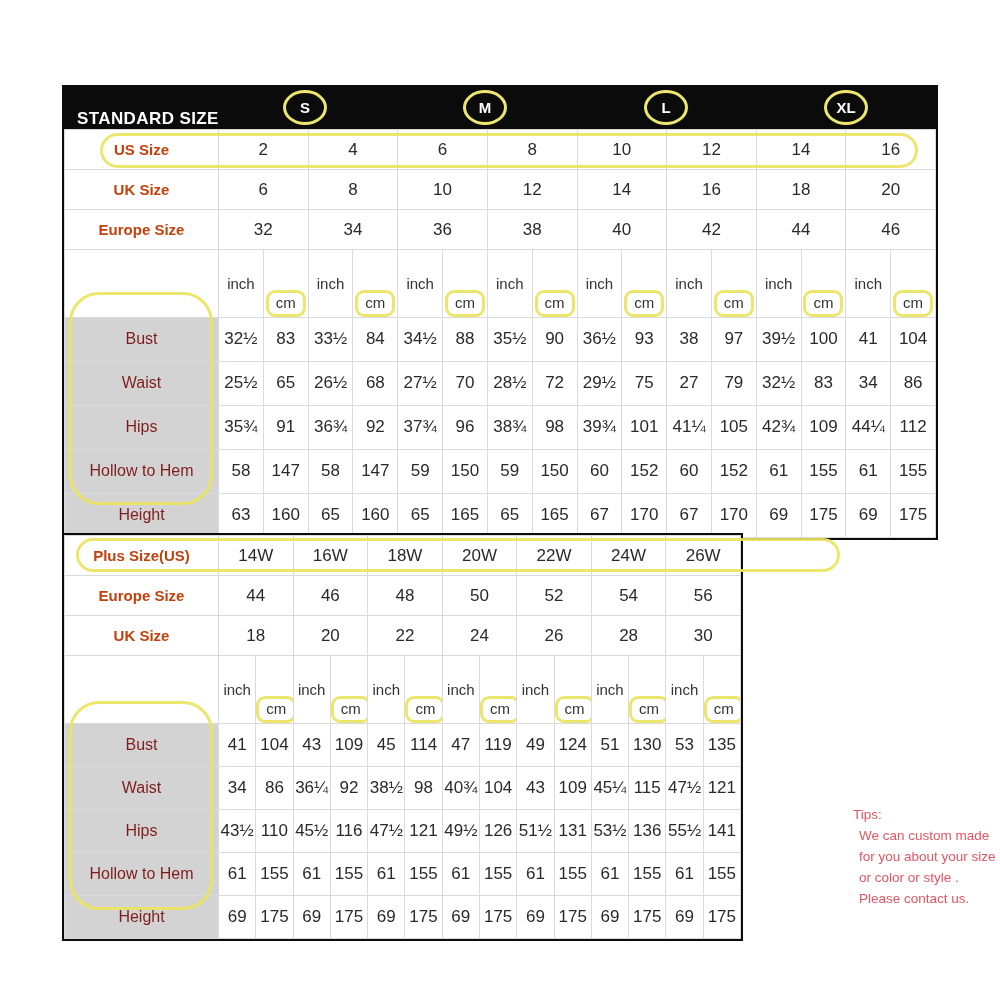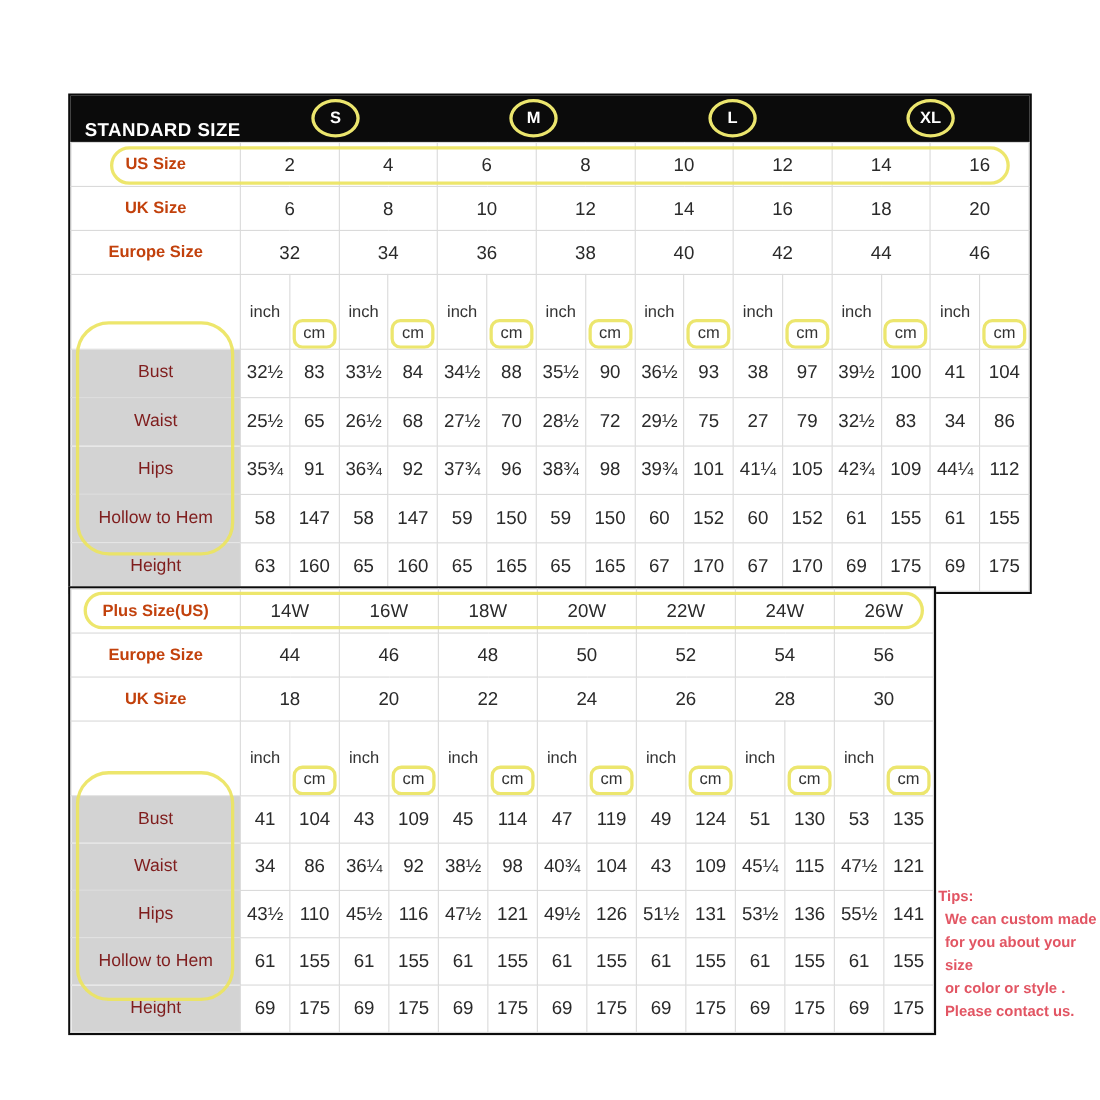--- a/index.html
+++ b/index.html
@@ -3,21 +3,21 @@
 <meta charset="utf-8">
 <style>
   html,body{margin:0;padding:0}
   body{
     width:1000px;height:1000px;background:#ffffff;position:relative;
     font-family:"Liberation Sans", sans-serif;
     -webkit-font-smoothing:antialiased;
   }
   .tbl-wrap{position:absolute;border:2px solid #0c0c0c;background:#fff;box-sizing:border-box}
   #std-table{left:62px;top:85px;width:876px}
-  #plus-table{left:62px;top:533px;width:789px}
+  #plus-table{left:62px;top:533px;width:681px}
 
   .bar{height:42px;background:#0b0b0b;position:relative;display:flex;align-items:flex-end}
   .bar-title{color:#ffffff;font-weight:bold;font-size:17px;padding-left:13px;letter-spacing:.4px}
   .size-oval{
     position:absolute;top:3px;width:44px;height:35px;
     border:3px solid #ece66e;border-radius:50%;
     display:flex;align-items:center;justify-content:center;
     color:#fff;font-weight:bold;font-size:15px;box-sizing:border-box;
   }
 
@@ -35,21 +35,21 @@
   .hl-box{
     display:inline-block;border:3px solid #ece66e;border-radius:9px;
     padding:2px 5px;min-width:24px;line-height:1.1;margin-top:40px;
   }
   .oval{
     position:absolute;border:3px solid rgba(235,228,95,.92);
     pointer-events:none;box-sizing:border-box;background:transparent;
   }
   #tips{
     position:absolute;left:853px;top:805px;width:146px;
-    color:#e25563;font-size:13.5px;line-height:1.55;font-weight:bold;
+    color:#e25563;font-size:13.5px;line-height:1.55;
   }
   #tips .tip-line{margin-left:6px}
 </style>
 </head>
 <body>
 
 <div class="tbl-wrap" id="std-table">
   <div class="bar">
     <span class="bar-title">STANDARD SIZE</span>
     <span class="size-oval" style="left:219px">S</span>

